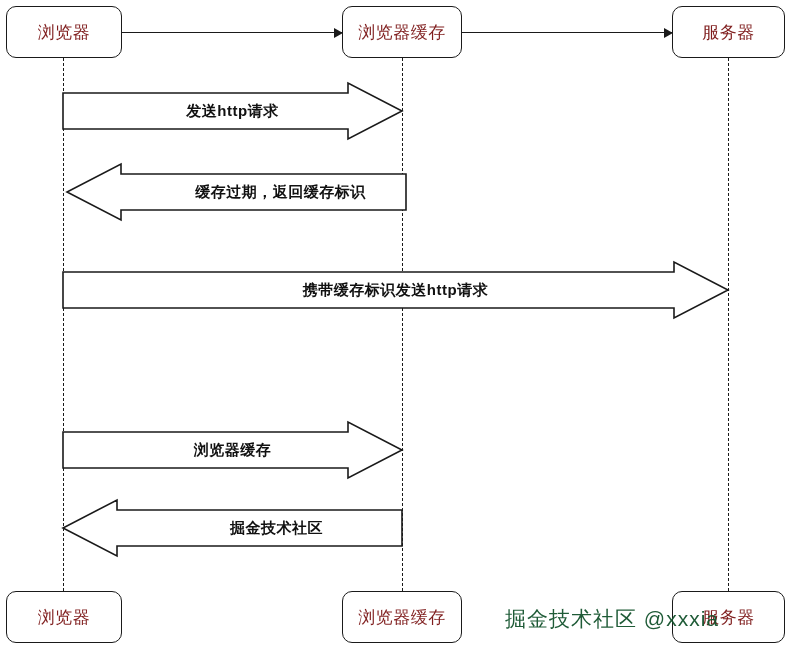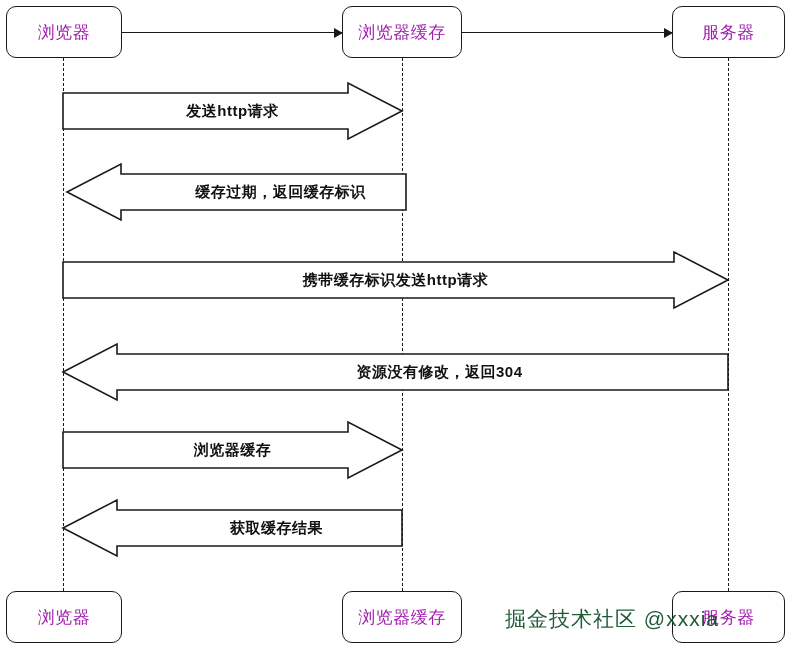--- a/index.html
+++ b/index.html
@@ -19,21 +19,21 @@
   }
   .actor-box {
     position: absolute;
     box-sizing: border-box;
     border: 1.6px solid #1a1a1a;
     border-radius: 10px;
     background: #ffffff;
     display: flex;
     align-items: center;
     justify-content: center;
-    color: #a21caf;
+    color: #7f1d1d;
     font-size: 17px;
     letter-spacing: 0.5px;
     z-index: 5;
   }
   .lifeline {
     position: absolute;
     width: 0;
     border-left: 1.6px dashed #1a1a1a;
     z-index: 1;
   }
@@ -120,46 +120,40 @@
     <div class="msg-label" style="padding-right:44px;">发送http请求</div>
   </div>
 
   <div class="msg" style="left:67px; top:164px; width:339px; height:56px;">
     <svg width="339" height="56" viewBox="0 0 339 56">
       <polygon points="339,10 54,10 54,0 0,28 54,56 54,46 339,46" fill="#ffffff" stroke="#1a1a1a" stroke-width="1.6" stroke-linejoin="miter"></polygon>
     </svg>
     <div class="msg-label" style="padding-left:44px;">缓存过期，返回缓存标识</div>
   </div>
 
-  <div class="msg" style="left:63px; top:252px; width:665px; height:56px;">
+  <div class="msg" style="left:63px; top:262px; width:665px; height:56px;">
     <svg width="665" height="56" viewBox="0 0 665 56">
       <polygon points="0,10 611,10 611,0 665,28 611,56 611,46 0,46" fill="#ffffff" stroke="#1a1a1a" stroke-width="1.6" stroke-linejoin="miter"></polygon>
     </svg>
     <div class="msg-label" style="padding-right:44px;">携带缓存标识发送http请求</div>
   </div>
 
-  <div class="msg" style="left:63px; top:344px; width:665px; height:56px;">
-    <svg width="665" height="56" viewBox="0 0 665 56">
-      <polygon points="665,10 54,10 54,0 0,28 54,56 54,46 665,46" fill="#ffffff" stroke="#1a1a1a" stroke-width="1.6" stroke-linejoin="miter"></polygon>
-    </svg>
-    <div class="msg-label" style="padding-left:44px;">资源没有修改，返回304</div>
-  </div>
 
   <div class="msg" style="left:63px; top:422px; width:339px; height:56px;">
     <svg width="339" height="56" viewBox="0 0 339 56">
       <polygon points="0,10 285,10 285,0 339,28 285,56 285,46 0,46" fill="#ffffff" stroke="#1a1a1a" stroke-width="1.6" stroke-linejoin="miter"></polygon>
     </svg>
     <div class="msg-label" style="padding-right:44px;">浏览器缓存</div>
   </div>
 
   <div class="msg" style="left:63px; top:500px; width:339px; height:56px;">
     <svg width="339" height="56" viewBox="0 0 339 56">
       <polygon points="339,10 54,10 54,0 0,28 54,56 54,46 339,46" fill="#ffffff" stroke="#1a1a1a" stroke-width="1.6" stroke-linejoin="miter"></polygon>
     </svg>
-    <div class="msg-label" style="padding-left:44px;">获取缓存结果</div>
+    <div class="msg-label" style="padding-left:44px;">掘金技术社区</div>
   </div>
 
   <div class="watermark" style="left:505px; top:605px;">掘金技术社区 @xxxia</div>
 
   <div class="actor-box" style="left:6px;  top:591px; width:116px; height:52px;">
     <span>浏览器</span>
   </div>
   <div class="actor-box" style="left:342px; top:591px; width:120px; height:52px;">
     <span>浏览器缓存</span>
   </div>

